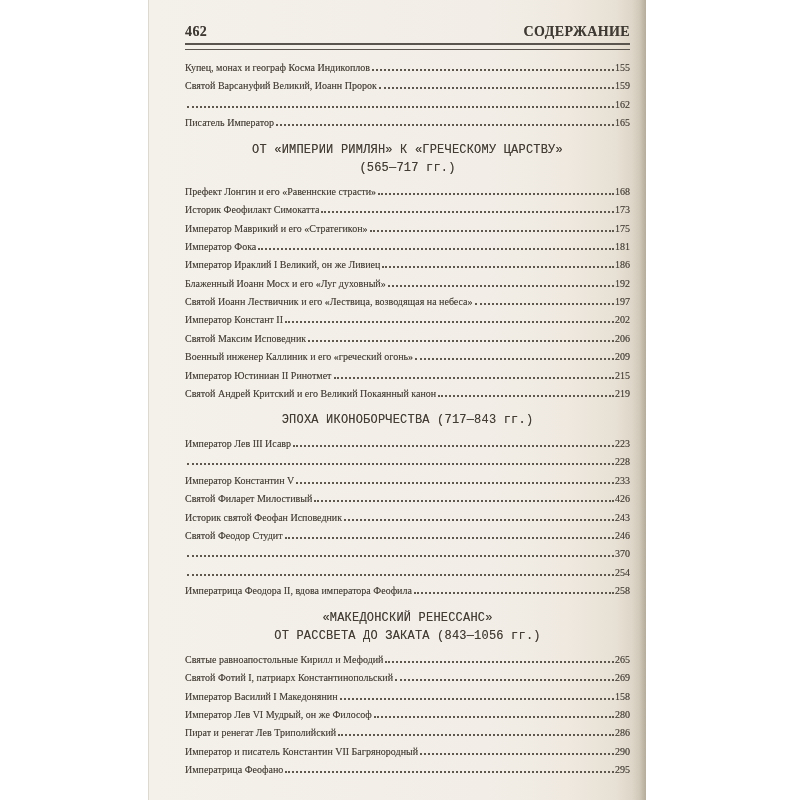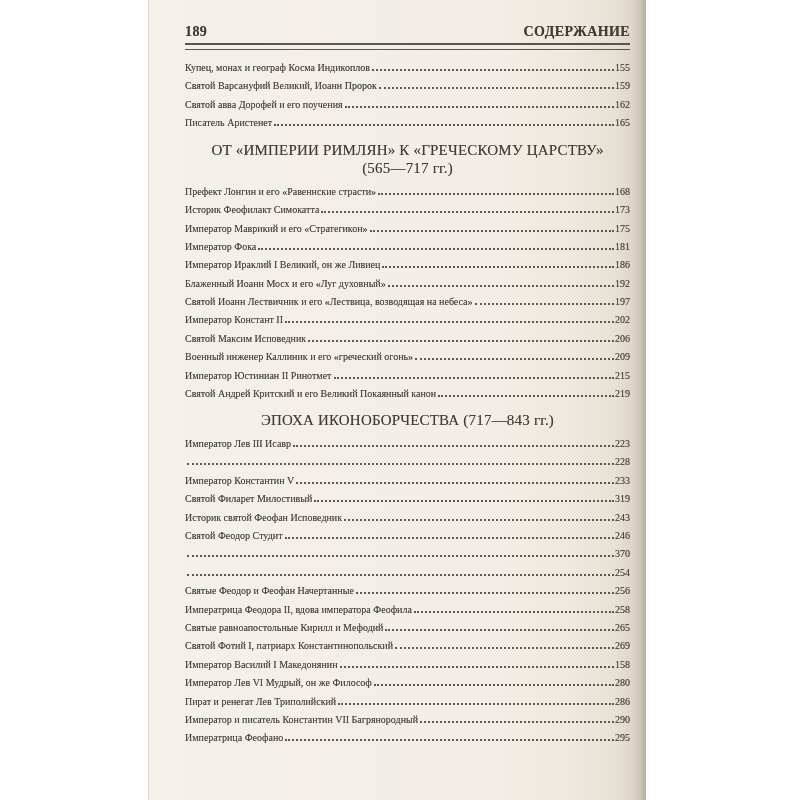--- a/index.html
+++ b/index.html
@@ -31,59 +31,59 @@
     white-space:nowrap;color:#48423a;
   }
   .entry .t{flex:0 1 auto;overflow:hidden;}
   .entry .dots{
     flex:1 0 6px;min-width:6px;
     border-bottom:2px dotted #5d574e;
     margin:0 1px 3px 2px;
   }
   .entry .pg{flex:0 0 auto;text-align:center;}
   .section-heading{
-    text-align:center;font-size:15px;line-height:18.6px;
+    text-align:center;font-size:12px;line-height:18.6px;
     letter-spacing:.2px;color:#423c34;
     margin:8px 0 5px 0;
+    font-family:Liberation Mono, monospace;
   }
   
   .page{ text-shadow:0 0 .6px rgba(72,66,58,.55); }
   .edge-shade{
     position:absolute;top:0;right:0;width:14px;height:800px;
     background:linear-gradient(90deg,rgba(120,108,88,0) 0%,rgba(120,108,88,.10) 60%,rgba(100,88,68,.22) 100%);
     pointer-events:none;
   }
 </style>
 </head>
 <body>
 
 <div class="page">
   <div class="header">
-    <span>189</span>
+    <span>462</span>
     <span>СОДЕРЖАНИЕ</span>
   </div>
   <div class="rule"></div>
   <div class="toc" id="toc">
       <div class="entry">
         <span class="t">Купец, монах и географ Косма Индикоплов</span>
         <span class="dots"></span>
         <span class="pg">155</span>
       </div>
       <div class="entry">
         <span class="t">Святой Варсануфий Великий, Иоанн Пророк</span>
         <span class="dots"></span>
         <span class="pg">159</span>
       </div>
       <div class="entry">
-        <span class="t">Святой авва Дорофей и его поучения</span>
         <span class="dots"></span>
         <span class="pg">162</span>
       </div>
       <div class="entry">
-        <span class="t">Писатель Аристенет</span>
+        <span class="t">Писатель Император</span>
         <span class="dots"></span>
         <span class="pg">165</span>
       </div>
       <div class="section-heading">
         <div class="heading-line">ОТ «ИМПЕРИИ РИМЛЯН» К «ГРЕЧЕСКОМУ ЦАРСТВУ»</div>
         <div class="heading-line">(565—717 гг.)</div>
       </div>
       <div class="entry">
         <span class="t">Префект Лонгин и его «Равеннские страсти»</span>
         <span class="dots"></span>
@@ -157,49 +157,48 @@
         <span class="pg">228</span>
       </div>
       <div class="entry">
         <span class="t">Император Константин V</span>
         <span class="dots"></span>
         <span class="pg">233</span>
       </div>
       <div class="entry">
         <span class="t">Святой Филарет Милостивый</span>
         <span class="dots"></span>
-        <span class="pg">319</span>
+        <span class="pg">426</span>
       </div>
       <div class="entry">
         <span class="t">Историк святой Феофан Исповедник</span>
         <span class="dots"></span>
         <span class="pg">243</span>
       </div>
       <div class="entry">
         <span class="t">Святой Феодор Студит</span>
         <span class="dots"></span>
         <span class="pg">246</span>
       </div>
       <div class="entry">
         <span class="dots"></span>
         <span class="pg">370</span>
       </div>
       <div class="entry">
         <span class="dots"></span>
         <span class="pg">254</span>
       </div>
       <div class="entry">
-        <span class="t">Святые Феодор и Феофан Начертанные</span>
-        <span class="dots"></span>
-        <span class="pg">256</span>
-      </div>
-      <div class="entry">
         <span class="t">Императрица Феодора II, вдова императора Феофила</span>
         <span class="dots"></span>
         <span class="pg">258</span>
+      </div>
+      <div class="section-heading">
+        <div class="heading-line">«МАКЕДОНСКИЙ РЕНЕССАНС»</div>
+        <div class="heading-line">ОТ РАССВЕТА ДО ЗАКАТА (843—1056 гг.)</div>
       </div>
       <div class="entry">
         <span class="t">Святые равноапостольные Кирилл и Мефодий</span>
         <span class="dots"></span>
         <span class="pg">265</span>
       </div>
       <div class="entry">
         <span class="t">Святой Фотий I, патриарх Константинопольский</span>
         <span class="dots"></span>
         <span class="pg">269</span>

